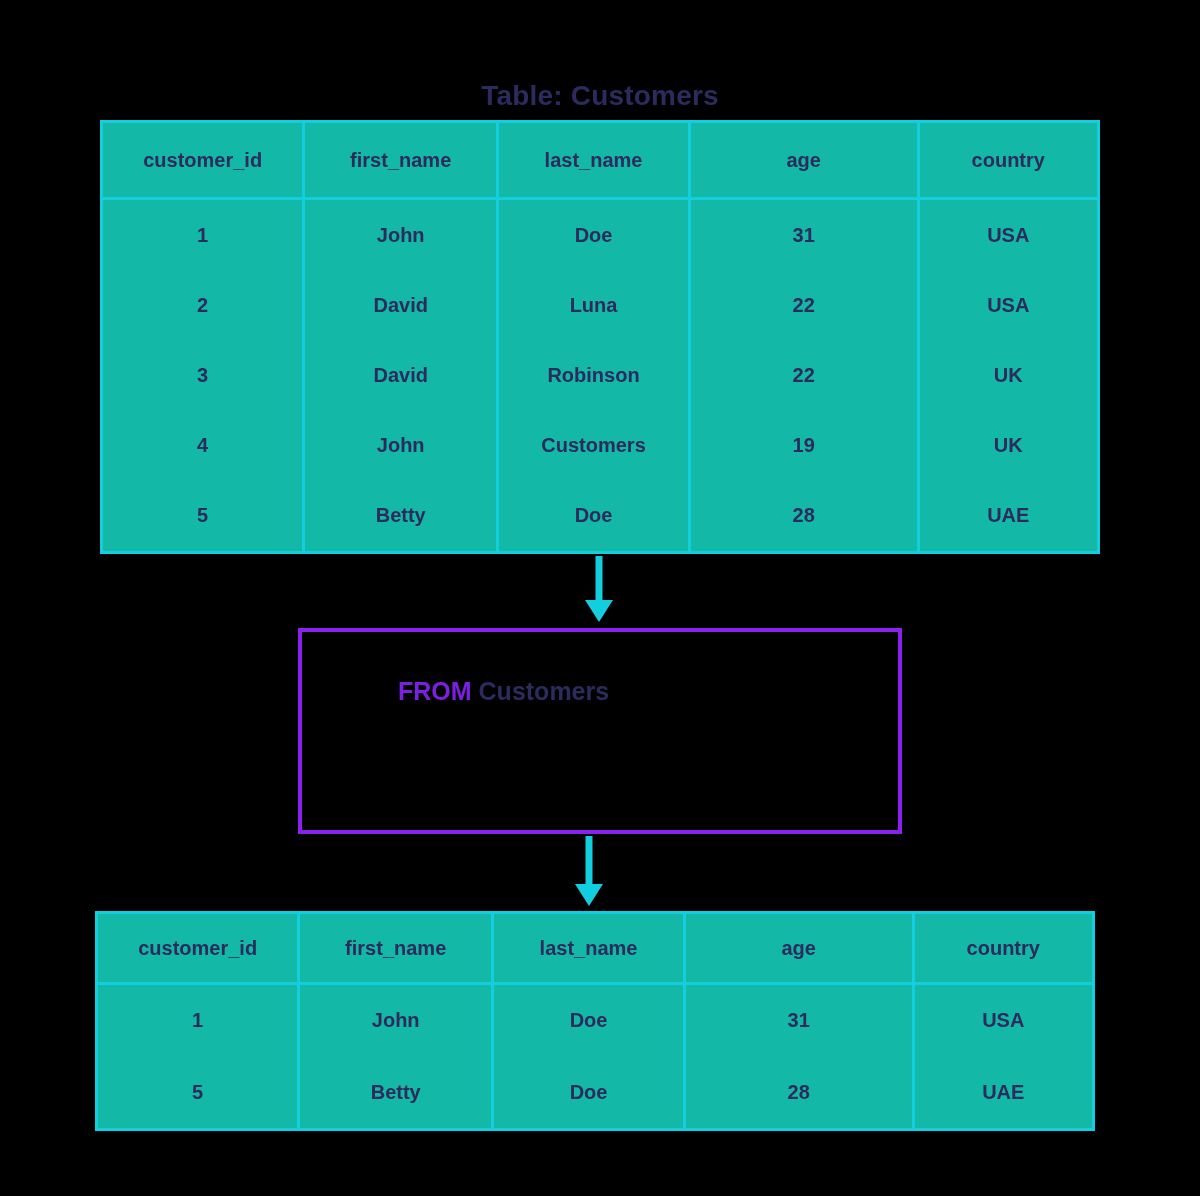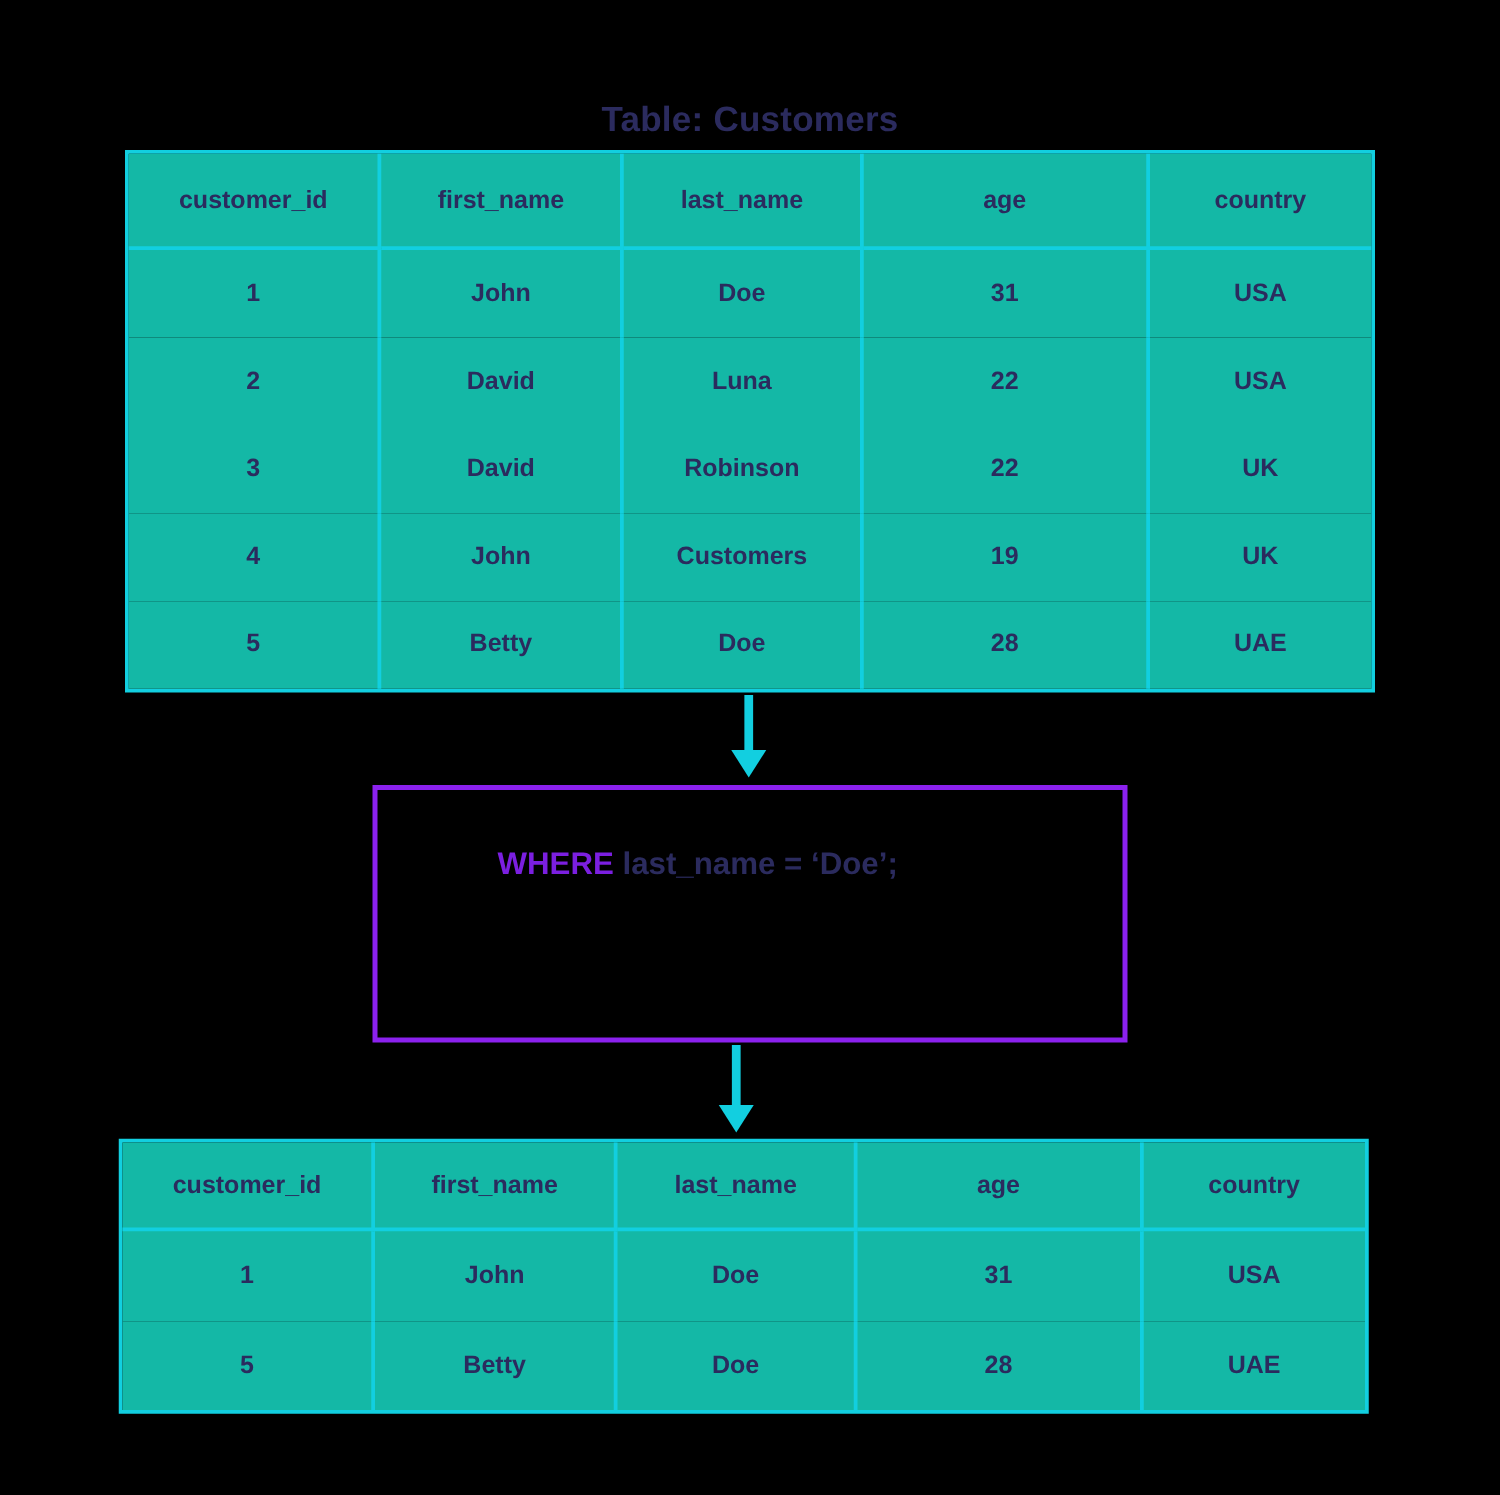--- a/index.html
+++ b/index.html
@@ -194,21 +194,21 @@
 <div class="flow-arrow" id="arrow-top">
   <svg width="40" height="68" viewBox="0 0 40 68">
     <line x1="20" y1="0" x2="20" y2="46" stroke="#12cfe0" stroke-width="7"></line>
     <polygon points="6,44 34,44 20,66" fill="#12cfe0"></polygon>
   </svg>
 </div>
 
 <div id="query-box">
   <div id="query-code">
     <span class="sql-line">
-      <span class="kw">WHERE</span><span class="sql-rest"> last_name = ‘Doe’;</span>
+      <span class="kw">FROM</span><span class="sql-rest"> Customers</span>
     </span>
   </div>
 </div>
 
 <div class="flow-arrow" id="arrow-bottom">
   <svg width="40" height="72" viewBox="0 0 40 72">
     <line x1="20" y1="0" x2="20" y2="50" stroke="#12cfe0" stroke-width="7"></line>
     <polygon points="6,48 34,48 20,70" fill="#12cfe0"></polygon>
   </svg>
 </div>

